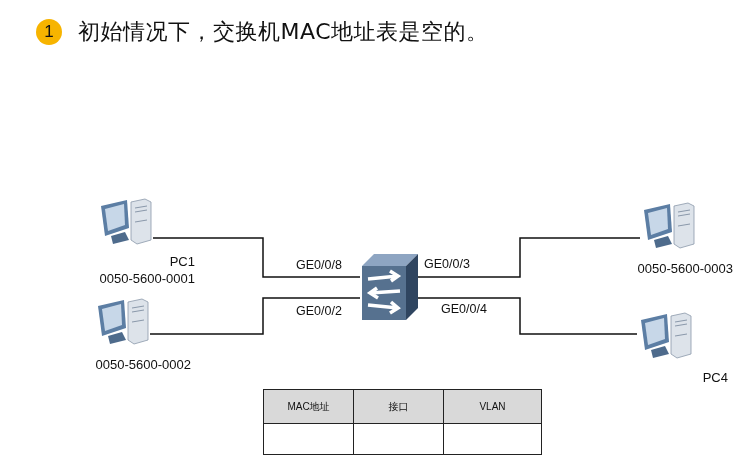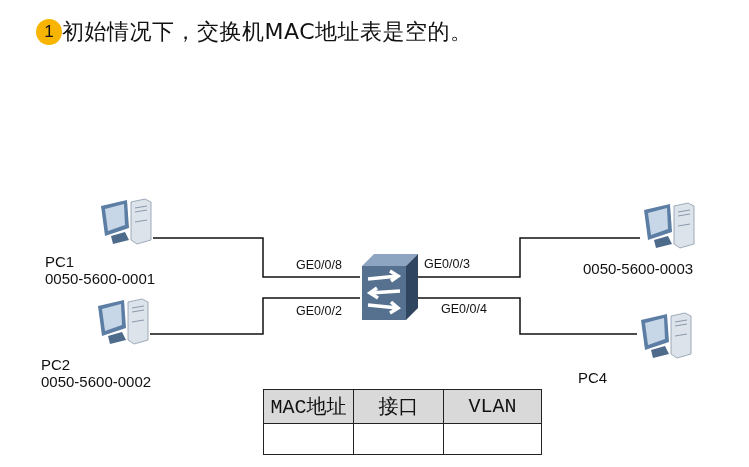--- a/index.html
+++ b/index.html
@@ -1,25 +1,25 @@
 <!DOCTYPE html>
 <html><head>
 <meta charset="utf-8">
 <style>
   html,body{margin:0;padding:0;background:#fff;}
   body{width:749px;height:467px;position:relative;overflow:hidden;font-family:"DejaVu Sans","Liberation Sans",sans-serif;color:#111;}
   .title{position:absolute;left:36px;top:17px;display:flex;align-items:center;}
   .badge{width:26px;height:26px;border-radius:50%;background:#f7b400;color:#111;font-size:17px;display:flex;align-items:center;justify-content:center;font-family:"Liberation Sans",sans-serif;}
-  .title-text{margin-left:0;font-size:22px;letter-spacing:0.5px;}
+  .title-text{margin-left:16px;font-size:22px;letter-spacing:0.5px;}
   svg.wires{position:absolute;left:0;top:0;}
   .pc{position:absolute;width:60px;height:50px;}
-  .label{position:absolute;font-size:15px;text-align:left;width:150px;line-height:17px;font-family:"Liberation Sans",sans-serif;}
+  .label{position:absolute;font-size:13px;text-align:right;width:150px;line-height:17px;font-family:"Liberation Sans",sans-serif;}
   .port{position:absolute;font-size:12.5px;font-family:"Liberation Sans",sans-serif;}
   .switch{position:absolute;left:360px;top:252px;width:58px;height:68px;}
-  table.mac{position:absolute;left:263px;top:389px;border-collapse:collapse;font-size:20px;font-family:Liberation Mono, monospace;}
+  table.mac{position:absolute;left:263px;top:389px;border-collapse:collapse;font-size:10px;font-family:Liberation Sans, sans-serif;}
   table.mac td, table.mac th{border:1.5px solid #222;}
   table.mac th{background:#d9d9d9;font-weight:normal;height:31px;}
   table.mac td{height:28px;background:#fff;}
 </style>
 </head>
 <body>
 
 <div class="title">
   <div class="badge">1</div>
   <div class="title-text">初始情况下，交换机MAC地址表是空的。</div>
@@ -51,21 +51,20 @@
   </svg>
 <div class="label" style="left:45px;top:253px">
   <div>PC1</div>
   <div>0050-5600-0001</div>
 </div>
 
 <svg class="pc" style="left:92px;top:296px" viewBox="0 0 60 50">
     <use href="#pcicon"></use>
   </svg>
 <div class="label" style="left:41px;top:356px">
-  <div>PC2</div>
   <div>0050-5600-0002</div>
 </div>
 
 <svg class="pc" style="left:638px;top:200px" viewBox="0 0 60 50">
     <use href="#pcicon"></use>
   </svg>
 <div class="label" style="left:583px;top:260px">
   <div>0050-5600-0003</div>
 </div>
 

